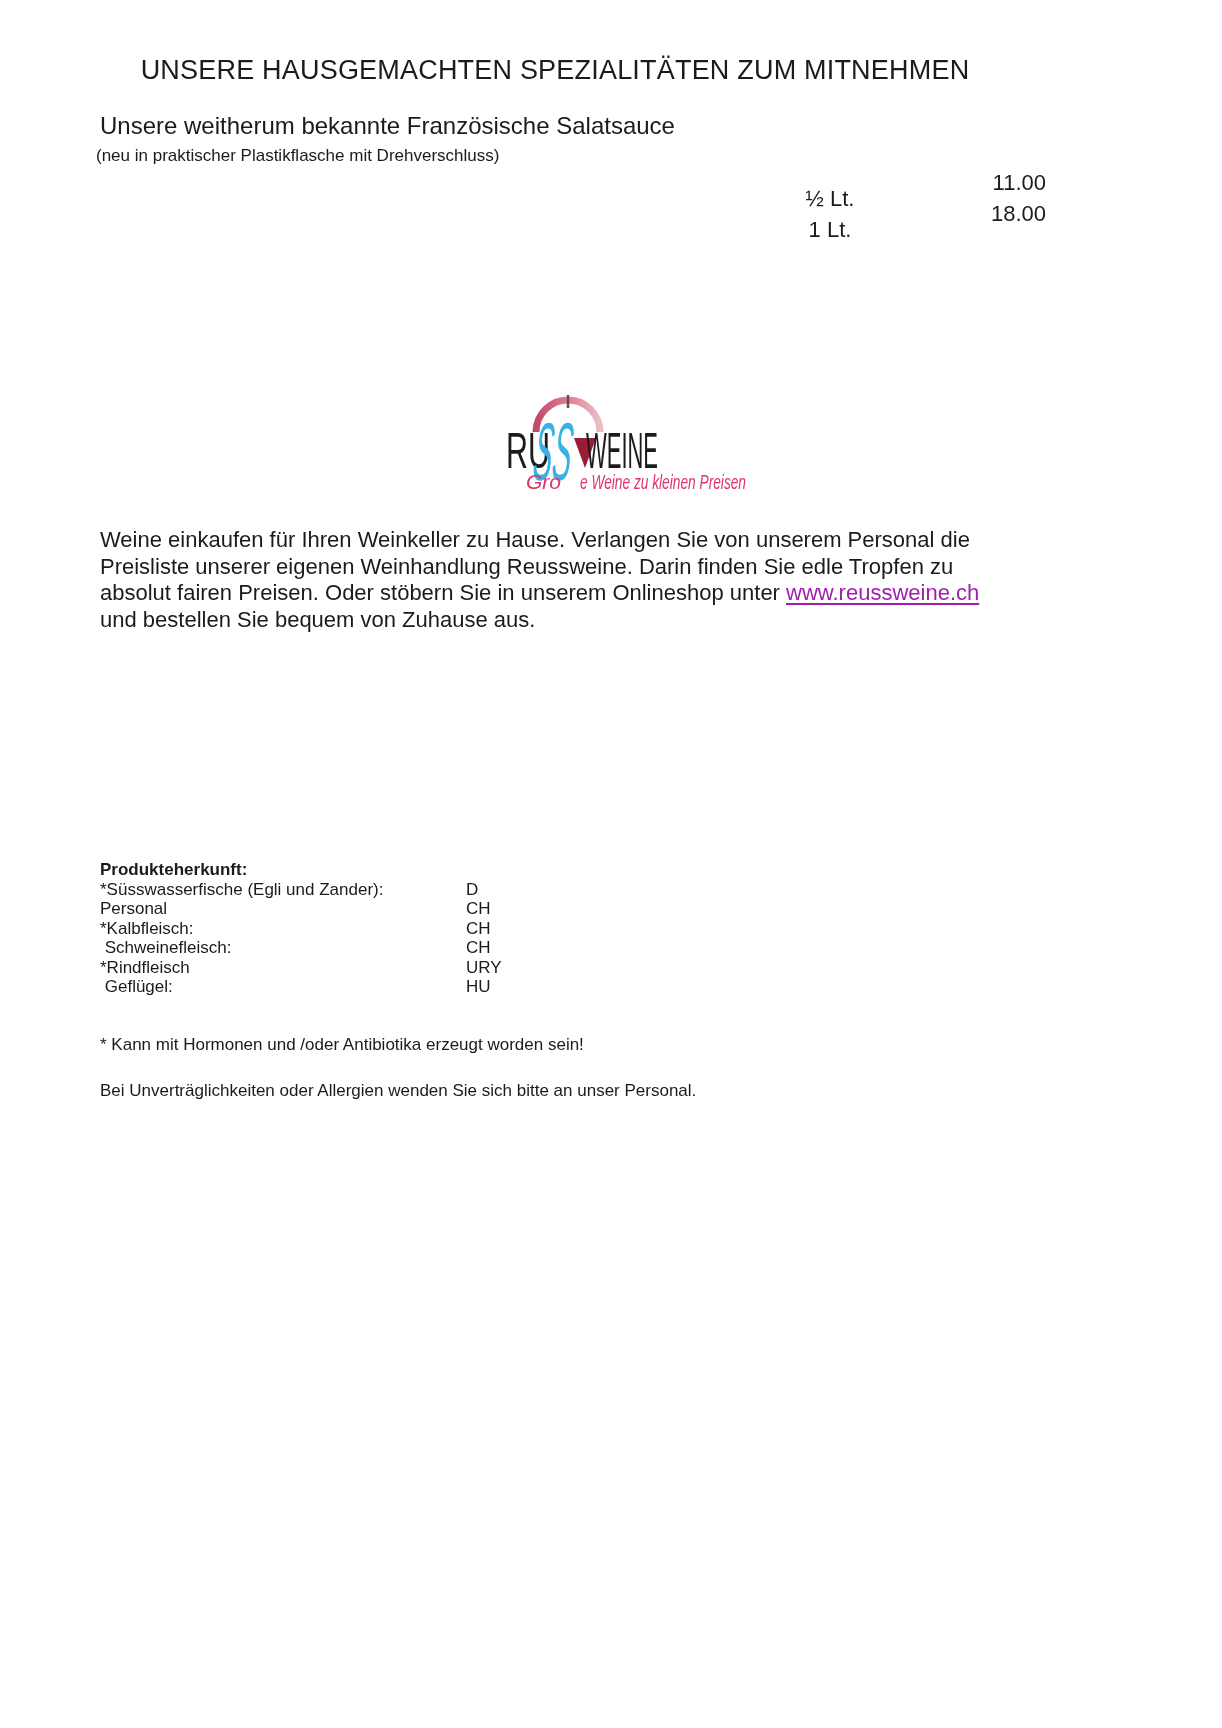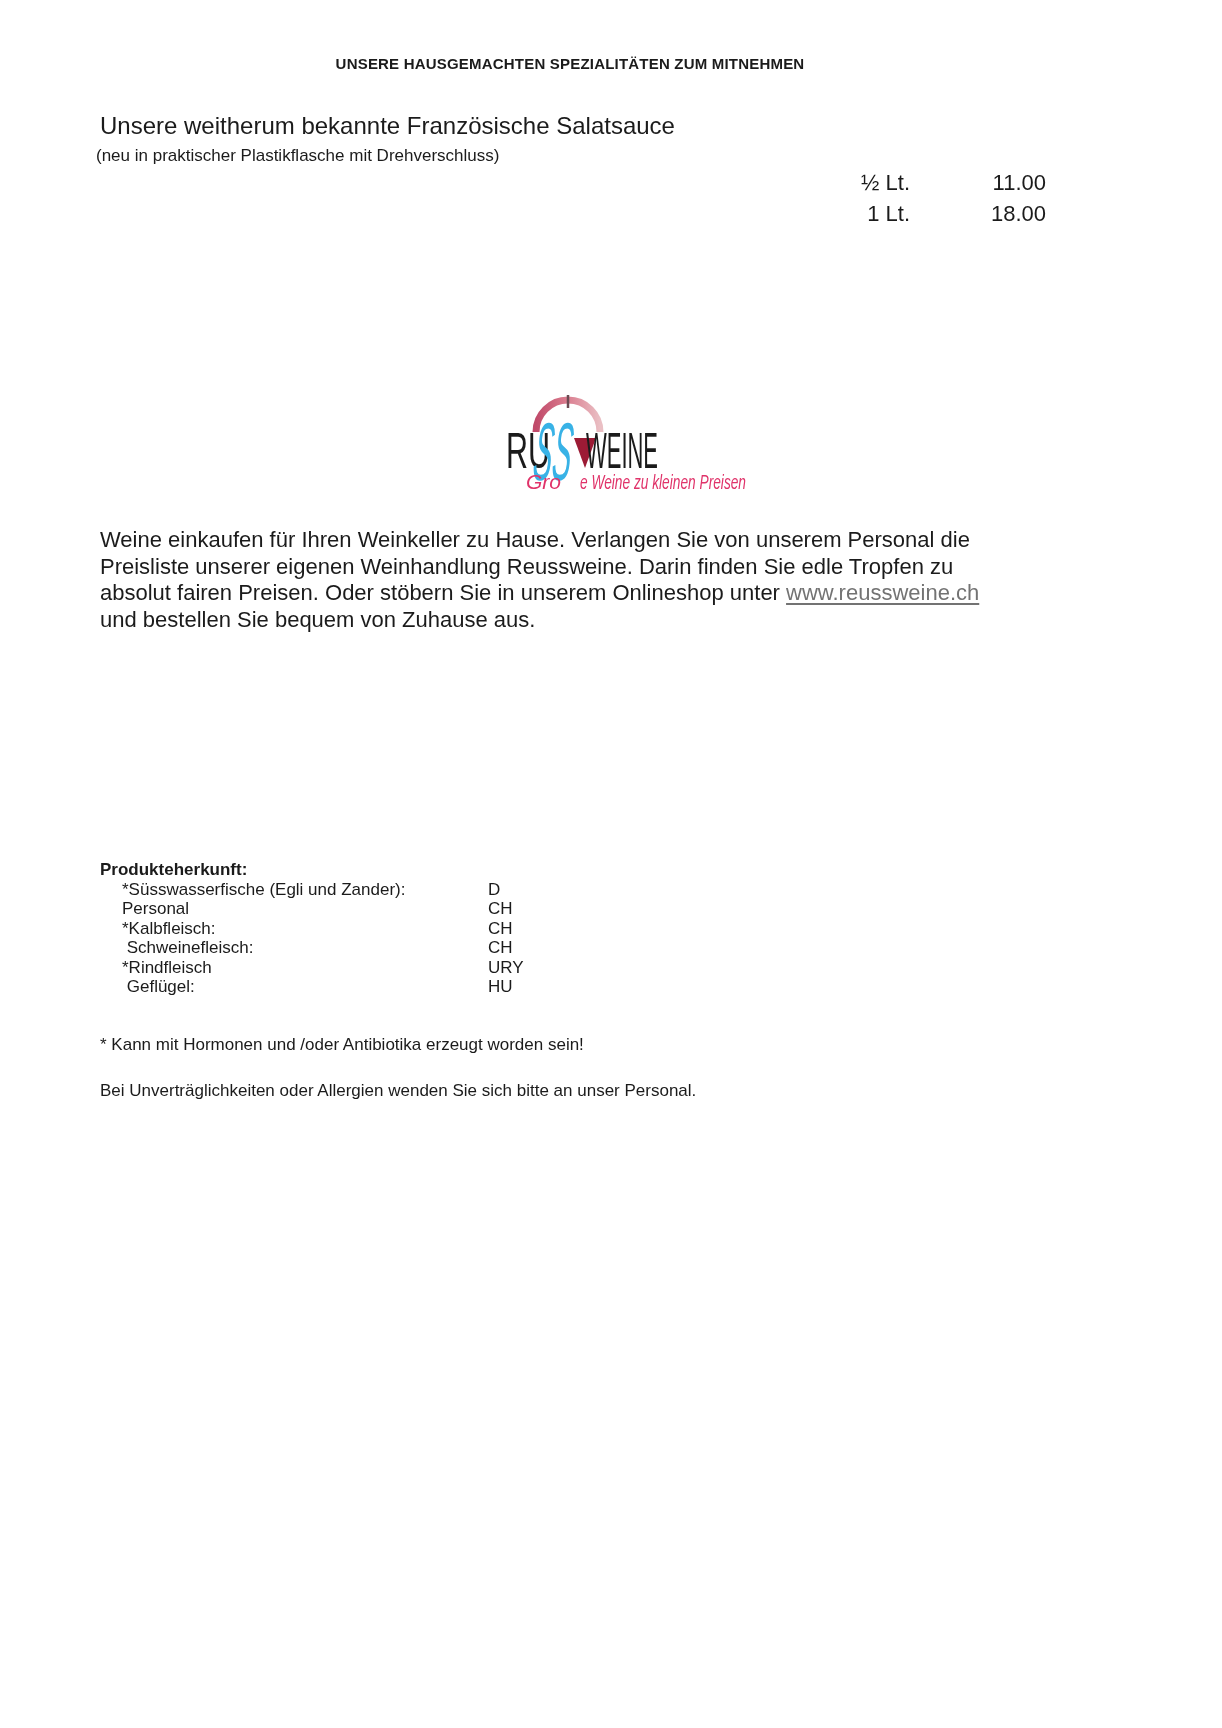--- a/index.html
+++ b/index.html
@@ -5,46 +5,46 @@
   html,body{margin:0;padding:0;background:#ffffff;}
   .page{
     position:relative;
     width:1222px;height:1728px;
     background:#ffffff;
     font-family:"Liberation Sans",sans-serif;
     color:#1b1b1b;
     overflow:hidden;
   }
   .doc-title{
-    position:absolute;left:100px;top:55px;width:940px;
-    text-align:center;font-size:15px;font-weight:bold;letter-spacing:.2px;
+    position:absolute;left:85px;top:55px;width:940px;
+    text-align:center;font-size:27px;font-weight:normal;letter-spacing:.2px;
   }
   .product-name{
     position:absolute;left:100px;top:112px;width:760px;
     font-size:24px;
   }
   .product-note{
     position:absolute;left:96px;top:146px;width:760px;
     font-size:17px;
   }
   .price-row{position:absolute;left:750px;width:300px;display:flex;font-size:22px;}
-  .price-row .size{width:160px;text-align:right;}
+  .price-row .size{width:160px;text-align:center;margin-top:16px;}
   .price-row .amount{width:136px;text-align:right;}
   .row1{top:170px;}
   .row2{top:201px;}
   .logo{position:absolute;left:440px;top:390px;width:320px;height:112px;}
   .wine-paragraph{
     position:absolute;left:100px;top:527px;width:960px;
     font-size:22px;line-height:26.5px;
   }
   .wine-paragraph .pline{white-space:nowrap;}
-  .weblink{color:#737373;text-decoration:underline;text-underline-offset:3px;}
+  .weblink{color:#a21caf;text-decoration:underline;text-underline-offset:3px;}
   .origin{position:absolute;left:100px;top:860px;width:620px;font-size:17px;line-height:19.5px;}
   .origin-heading{font-weight:bold;}
-  .origin-row{display:flex;margin-left:22px;}
+  .origin-row{display:flex;}
   .origin-row .lbl{width:366px;white-space:pre-wrap;}
   .origin-row .val{white-space:pre-wrap;}
   .hormone-note{position:absolute;left:100px;top:1035px;width:800px;font-size:17px;}
   .allergy-note{position:absolute;left:100px;top:1081px;width:800px;font-size:17px;}
 </style>
 </head>
 <body>
 
 <div class="page">
 

